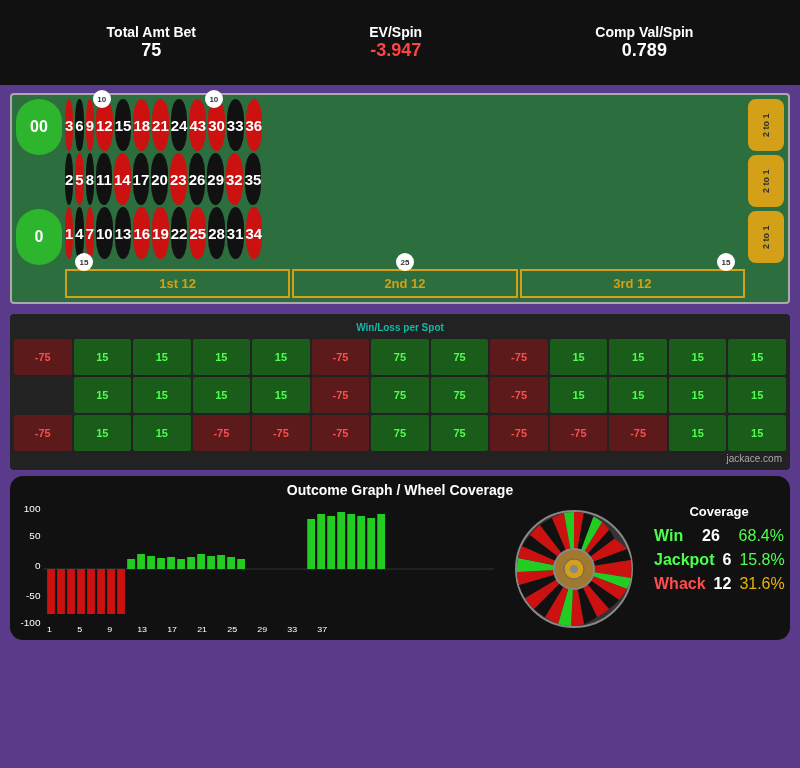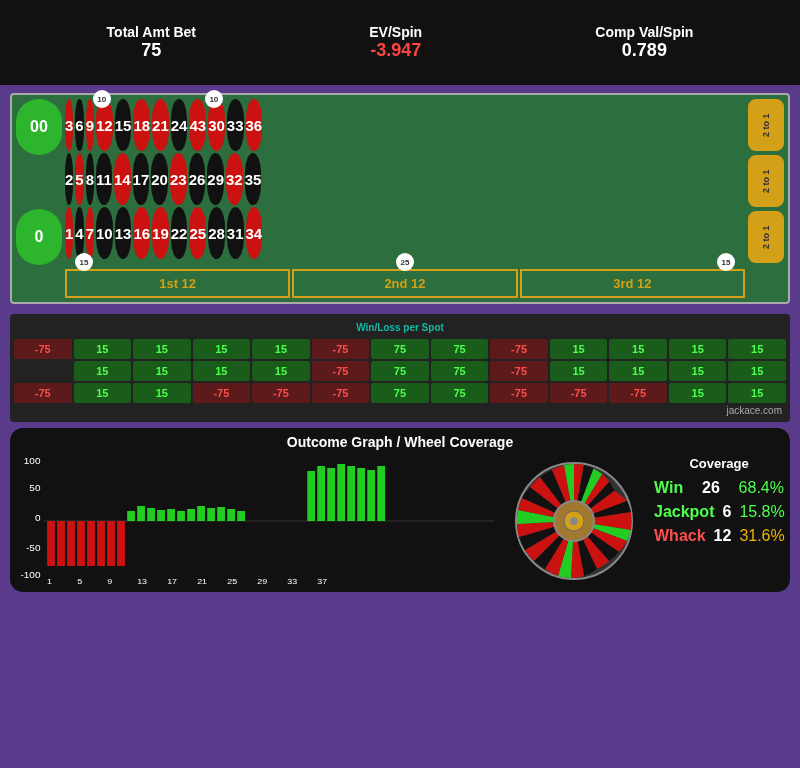--- a/index.html
+++ b/index.html
@@ -182,21 +182,21 @@
     .winloss-grid {
       display: grid;
       grid-template-columns: repeat(13, 1fr);
       gap: 2px;
       margin-top: 2px;
     }
     .wl-cell {
       text-align: center;
       font-size: 11px;
       font-weight: bold;
-      padding: 4px 2px;
+      padding: 12px 2px;
       border-radius: 2px;
     }
     .wl-pos { background: #1a5c1a; color: #4dff4d; }
     .wl-neg { background: #5c1a1a; color: #ff4d4d; }
     .wl-empty { background: transparent; }
     .jackace-text {
       text-align: right;
       color: #aaa;
       font-size: 10px;
       padding: 2px 4px;

